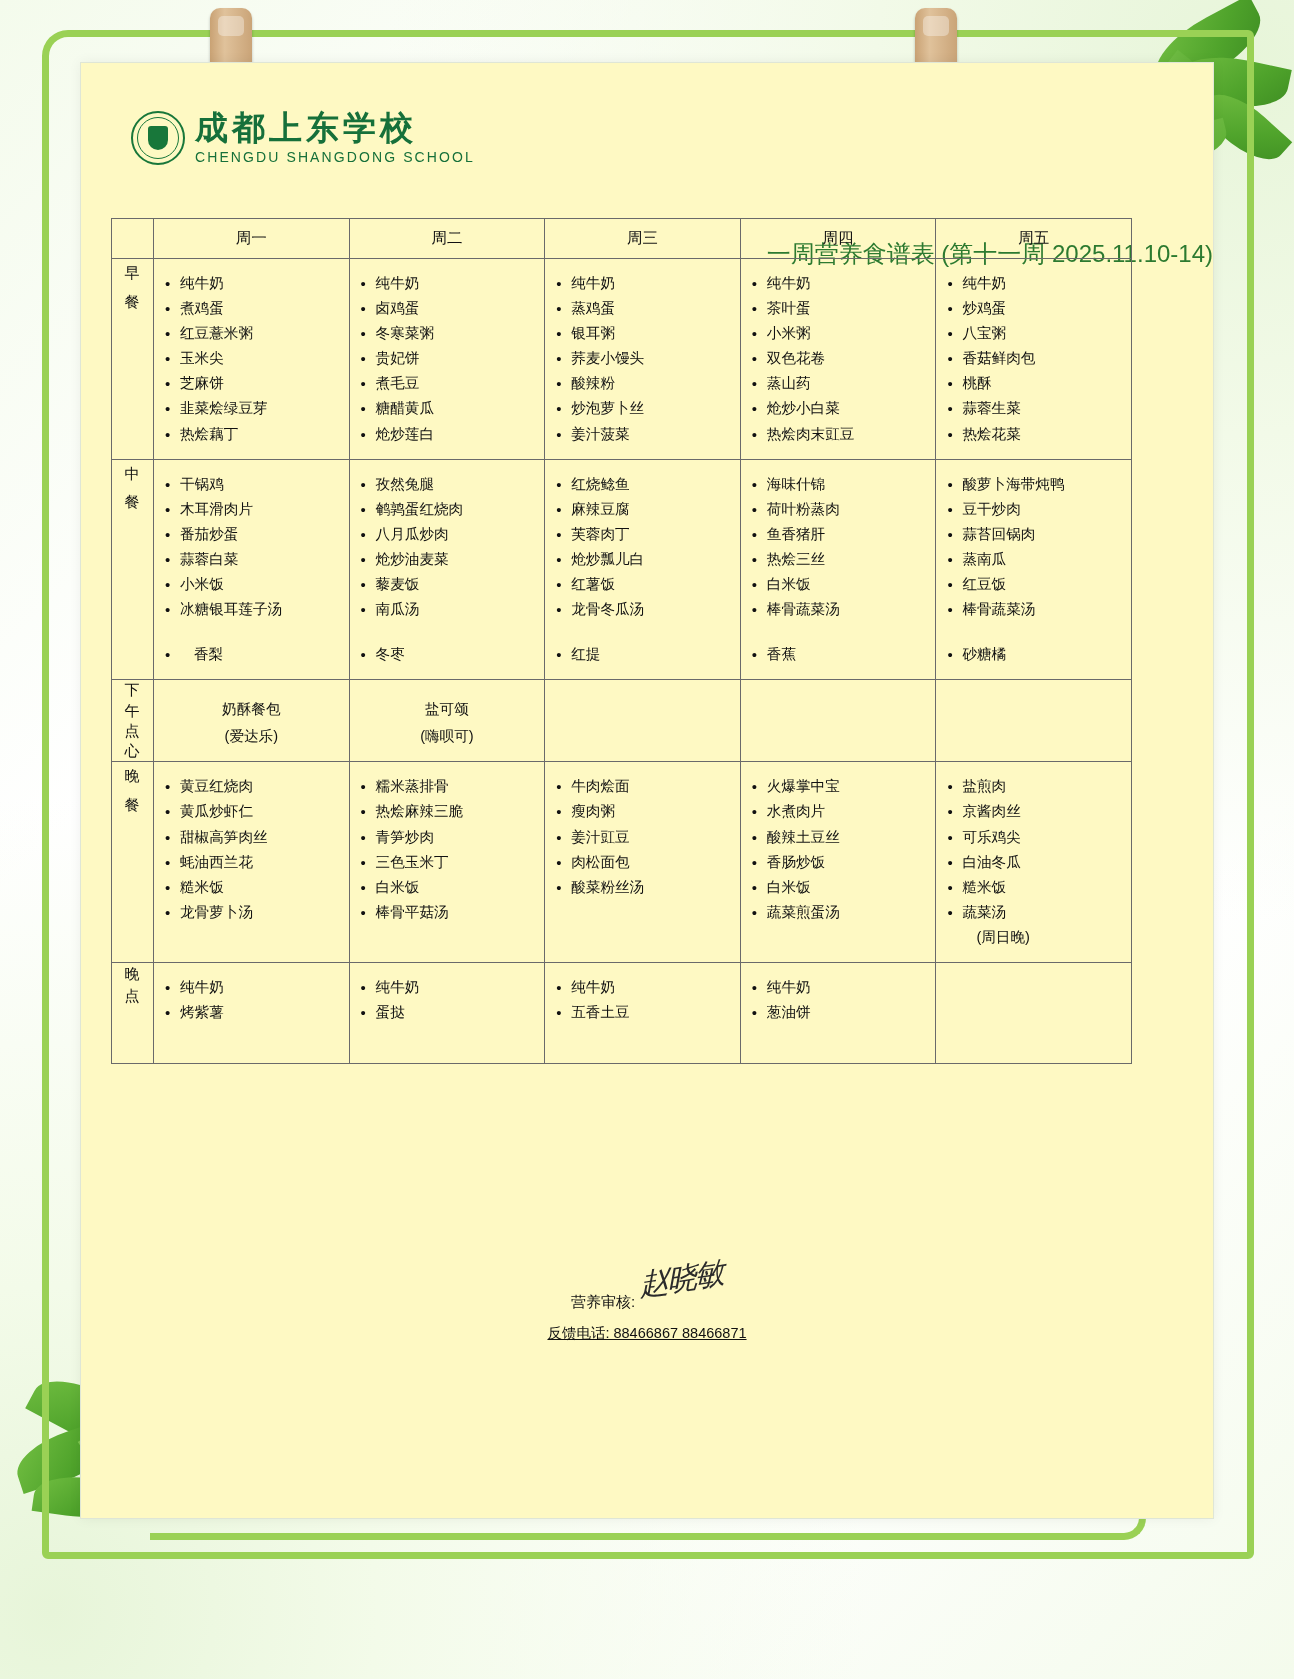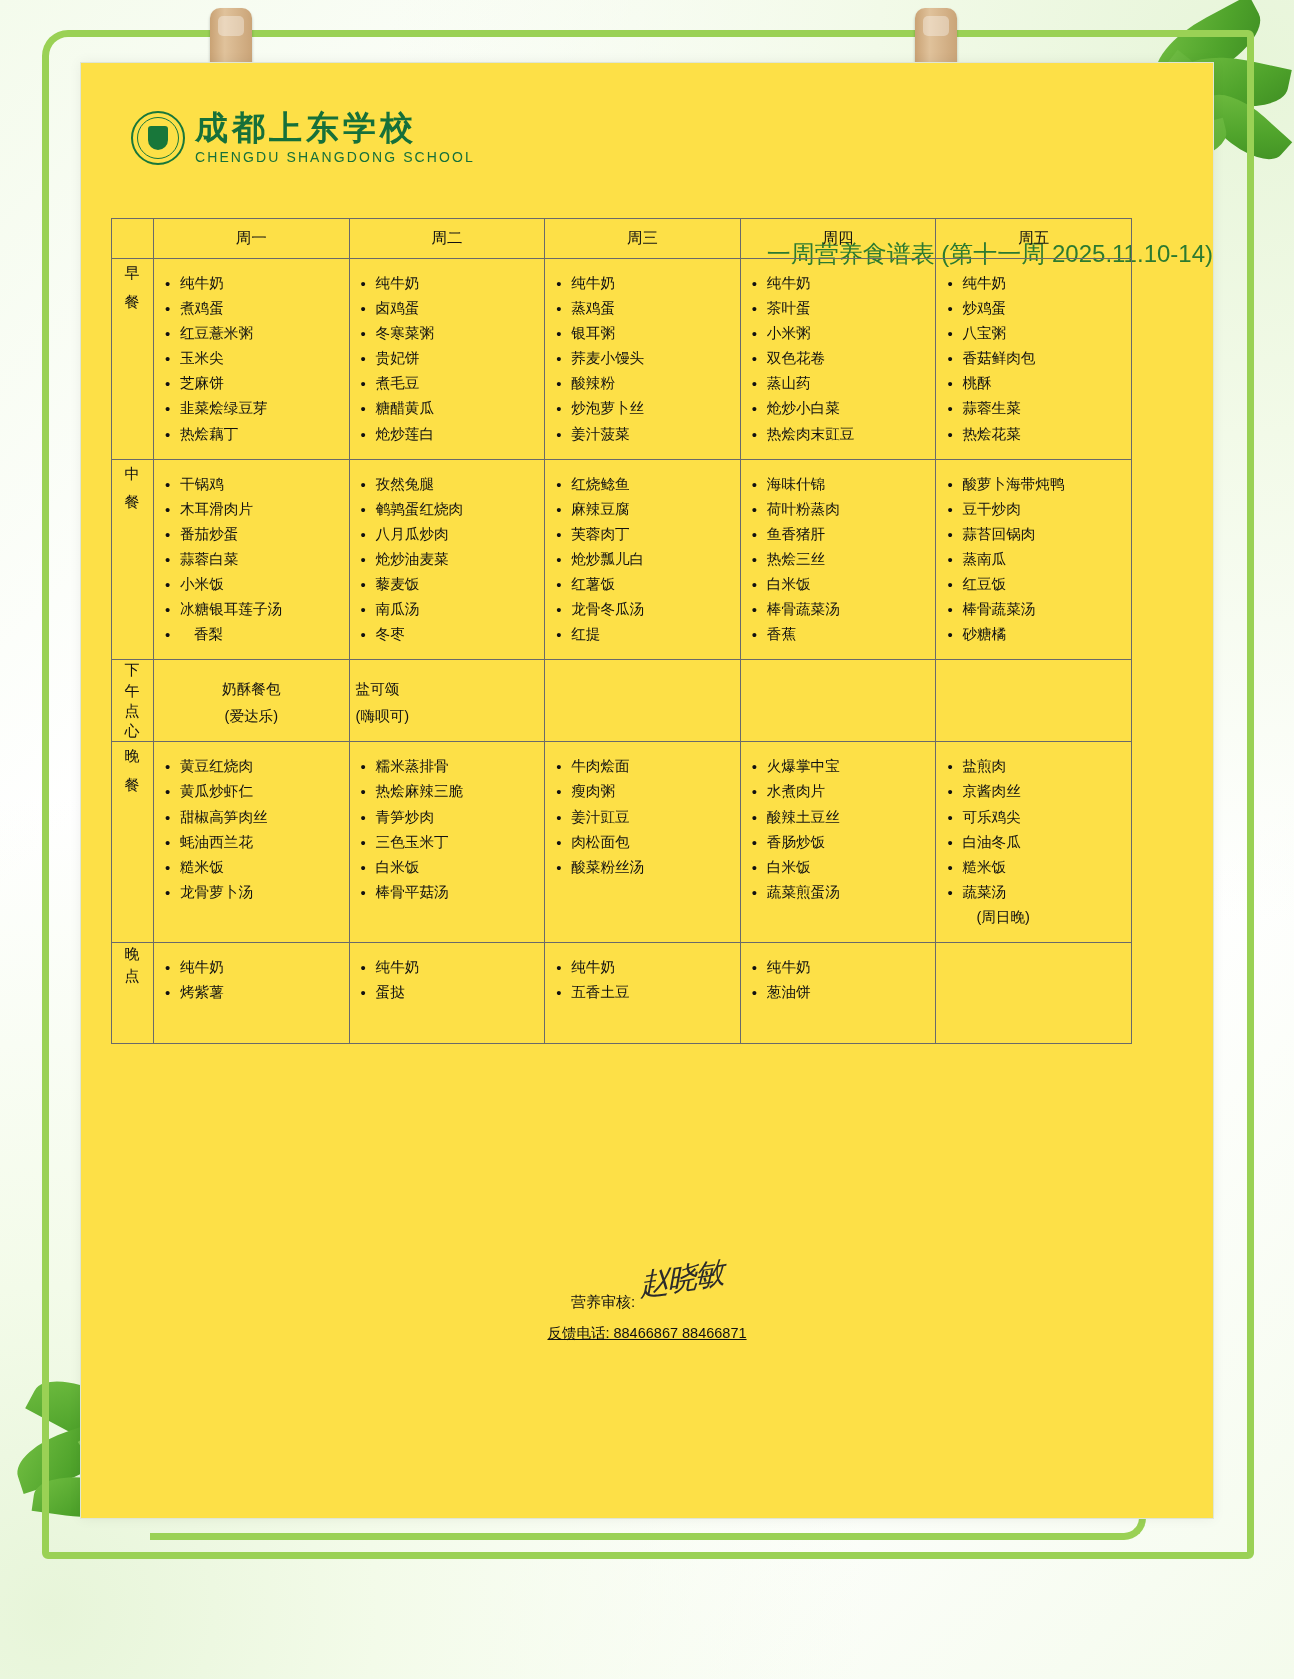--- a/index.html
+++ b/index.html
@@ -30,21 +30,21 @@
     position: absolute;
     left: 150px; top: 1140px; right: 148px; bottom: 168px;
     border-right: 7px solid #9ad155;
     border-bottom: 7px solid #9ad155;
     border-radius: 0 0 22px 0;
     height: 400px;
   }
   .sheet {
     position: absolute;
     left: 80px; top: 62px; right: 80px; bottom: 160px;
-    background: #fde047;
+    background: #fef9c3;
     border: 1px solid #dfe6d6;
     box-shadow: 0 0 12px rgba(0,0,0,0.06);
   }
   
   .clip {
     position: absolute;
     width: 42px; height: 86px;
     background: linear-gradient(90deg,#c9a274 0%, #e0c29b 35%, #caa478 100%);
     border-radius: 10px;
     box-shadow: 0 2px 3px rgba(0,0,0,0.25);
@@ -144,21 +144,21 @@
     position: relative;
     white-space: nowrap;
   }
   ul.dishes li:before {
     content: "•";
     position: absolute;
     left: -15px; top: 0;
     color: #111;
     font-size: 15px;
   }
-  ul.dishes li.gap { }
+  ul.dishes li.gap { margin-top: 20px; }
   ul.dishes li.indent { padding-left: 14px; }
   ul.dishes li.nobullet:before { content: ""; }
   .cell-plain {
     padding: 16px 6px 10px 26px;
     font-size: 14.6px;
     line-height: 1.8;
     color: #111;
   }
   .cell-plain .l2 { display: block; }
 
@@ -381,21 +381,21 @@
           <span style="line-height:1.35">点</span>
           <span style="line-height:1.35">心</span>
         </td>
         <td>
           <div class="cell-plain" style="text-align:center; padding-left:6px;">
             <span class="l2">奶酥餐包</span>
             <span class="l2">(爱达乐)</span>
           </div>
         </td>
         <td>
-          <div class="cell-plain" style="padding-left:6px;">
+          <div class="cell-plain" style="text-align:center; padding-left:6px;">
             <span class="l2">盐可颂</span>
             <span class="l2">(嗨呗可)</span>
           </div>
         </td>
         <td>
           <div class="cell-plain" style="height:76px"></div>
         </td>
         <td>
           <div class="cell-plain" style="height:76px"></div>
         </td>

